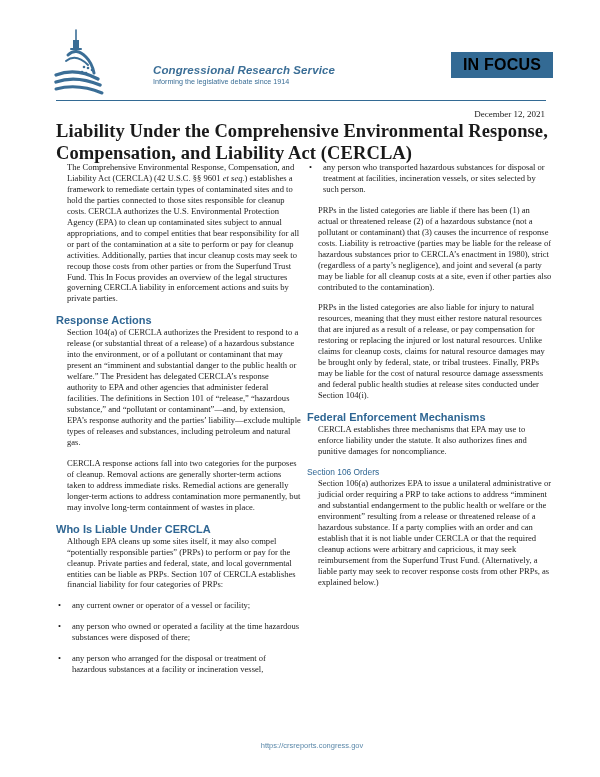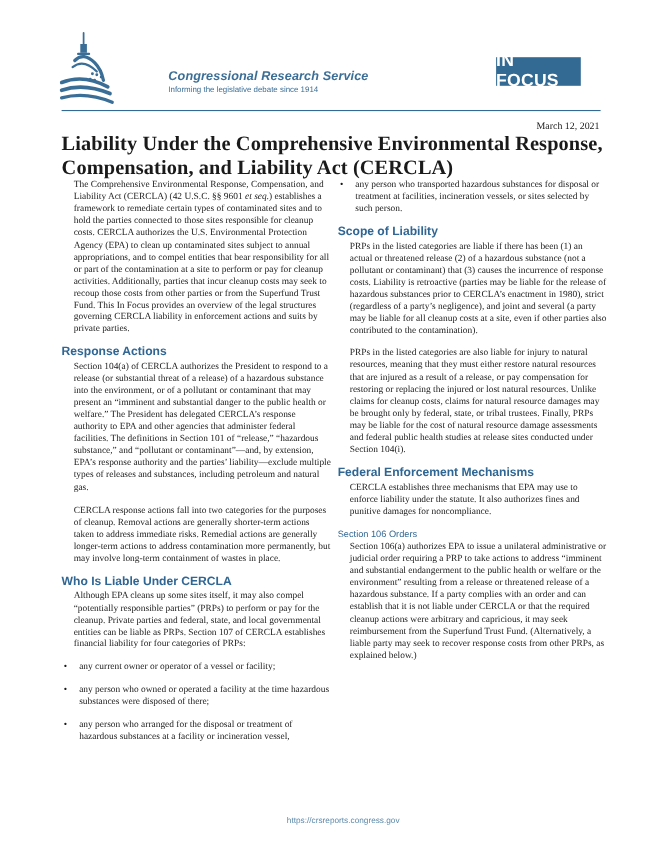--- a/index.html
+++ b/index.html
@@ -4,22 +4,22 @@
 <style>
   html, body { margin: 0; padding: 0; background: #ffffff; }
   body { width: 600px; height: 777px; position: relative; overflow: hidden;
          font-family: "Liberation Serif", "DejaVu Serif", serif; color: #1a1a1a; }
   .header { position: absolute; left: 0; top: 0; width: 600px; height: 110px; }
   .logo { position: absolute; left: 54px; top: 27px; width: 56px; height: 70px; }
   .brand { position: absolute; left: 110px; top: 64px; margin-left: 43px; }
   .brand-name { font-family: "Liberation Sans", "DejaVu Sans", sans-serif; font-style: italic; font-weight: bold;
                 color: #3b6e96; font-size: 11.5px; letter-spacing: 0.1px; }
   .brand-tag { font-family: "Liberation Sans", "DejaVu Sans", sans-serif; color: #3b6e96; font-size: 7.2px; margin-top: 1px; }
-  .badge { position: absolute; left: 451px; top: 52px; width: 77px; height: 26px; background: #336a94;
-           color: #ffffff; font-family: "Liberation Sans", "DejaVu Sans", sans-serif; font-weight: bold; font-size: 16px;
+  .badge { position: absolute; left: 451px; top: 52px; width: 102px; height: 26px; background: #336a94;
+           color: #000000; font-family: "Liberation Sans", "DejaVu Sans", sans-serif; font-weight: bold; font-size: 16px;
            display: flex; align-items: center; justify-content: center; letter-spacing: 0.2px; }
   .rule { position: absolute; left: 56px; top: 100px; width: 490px; height: 1px; background: #336a94; }
   .date { position: absolute; right: 55px; top: 109px; font-size: 9px; }
   .title { position: absolute; left: 56px; top: 120px; width: 500px; font-size: 18.5px; font-weight: bold;
            line-height: 22px; letter-spacing: 0.1px; }
   .col { position: absolute; top: 162px; width: 245px; font-size: 8.55px; line-height: 10.95px; }
   .col.left { left: 56px; }
   .col.right { left: 307px; }
   p { margin: 0 0 10px 11px; }
   h2 { margin: 4px 0 0 0; font-family: "Liberation Sans", "DejaVu Sans", sans-serif; font-weight: bold;
@@ -57,21 +57,21 @@
     </g>
   </svg>
   <div class="brand">
     <div class="brand-name">Congressional Research Service</div>
     <div class="brand-tag">Informing the legislative debate since 1914</div>
   </div>
   <div class="badge">IN FOCUS</div>
   <div class="rule"></div>
 </div>
 
-<div class="date">March 12, 2021</div>
+<div class="date">December 12, 2021</div>
 <div class="title">Liability Under the Comprehensive Environmental Response, Compensation, and Liability Act (CERCLA)</div>
 
 <div class="col left">
   <p><span>The Comprehensive Environmental Response, Compensation, and Liability Act (CERCLA) (42 U.S.C. §§ 9601 </span><em>et seq.</em><span>) establishes a framework to remediate certain types of contaminated sites and to hold the parties connected to those sites responsible for cleanup costs. CERCLA authorizes the U.S. Environmental Protection Agency (EPA) to clean up contaminated sites subject to annual appropriations, and to compel entities that bear responsibility for all or part of the contamination at a site to perform or pay for cleanup activities. Additionally, parties that incur cleanup costs may seek to recoup those costs from other parties or from the Superfund Trust Fund. This In Focus provides an overview of the legal structures governing CERCLA liability in enforcement actions and suits by private parties.</span></p>
 
   <h2>Response Actions</h2>
   <p>Section 104(a) of CERCLA authorizes the President to respond to a release (or substantial threat of a release) of a hazardous substance into the environment, or of a pollutant or contaminant that may present an “imminent and substantial danger to the public health or welfare.” The President has delegated CERCLA’s response authority to EPA and other agencies that administer federal facilities. The definitions in Section 101 of “release,” “hazardous substance,” and “pollutant or contaminant”—and, by extension, EPA’s response authority and the parties’ liability—exclude multiple types of releases and substances, including petroleum and natural gas.</p>
   <p>CERCLA response actions fall into two categories for the purposes of cleanup. Removal actions are generally shorter-term actions taken to address immediate risks. Remedial actions are generally longer-term actions to address contamination more permanently, but may involve long-term containment of wastes in place.</p>
 
   <h2>Who Is Liable Under CERCLA</h2>
@@ -81,21 +81,20 @@
     <li><span class="bullet">•</span><span>any person who owned or operated a facility at the time hazardous substances were disposed of there;</span></li>
     <li><span class="bullet">•</span><span>any person who arranged for the disposal or treatment of hazardous substances at a facility or incineration vessel,</span></li>
   </ul>
 </div>
 
 <div class="col right">
   <ul>
     <li><span class="bullet">•</span><span>any person who transported hazardous substances for disposal or treatment at facilities, incineration vessels, or sites selected by such person.</span></li>
   </ul>
 
-  <h2>Scope of Liability</h2>
   <p>PRPs in the listed categories are liable if there has been (1) an actual or threatened release (2) of a hazardous substance (not a pollutant or contaminant) that (3) causes the incurrence of response costs. Liability is retroactive (parties may be liable for the release of hazardous substances prior to CERCLA’s enactment in 1980), strict (regardless of a party’s negligence), and joint and several (a party may be liable for all cleanup costs at a site, even if other parties also contributed to the contamination).</p>
   <p>PRPs in the listed categories are also liable for injury to natural resources, meaning that they must either restore natural resources that are injured as a result of a release, or pay compensation for restoring or replacing the injured or lost natural resources. Unlike claims for cleanup costs, claims for natural resource damages may be brought only by federal, state, or tribal trustees. Finally, PRPs may be liable for the cost of natural resource damage assessments and federal public health studies at release sites conducted under Section 104(i).</p>
 
   <h2>Federal Enforcement Mechanisms</h2>
   <p>CERCLA establishes three mechanisms that EPA may use to enforce liability under the statute. It also authorizes fines and punitive damages for noncompliance.</p>
   <h3>Section 106 Orders</h3>
   <p>Section 106(a) authorizes EPA to issue a unilateral administrative or judicial order requiring a PRP to take actions to address “imminent and substantial endangerment to the public health or welfare or the environment” resulting from a release or threatened release of a hazardous substance. If a party complies with an order and can establish that it is not liable under CERCLA or that the required cleanup actions were arbitrary and capricious, it may seek reimbursement from the Superfund Trust Fund. (Alternatively, a liable party may seek to recover response costs from other PRPs, as explained below.)</p>
 </div>
 
 <div class="footer">https://crsreports.congress.gov</div>

